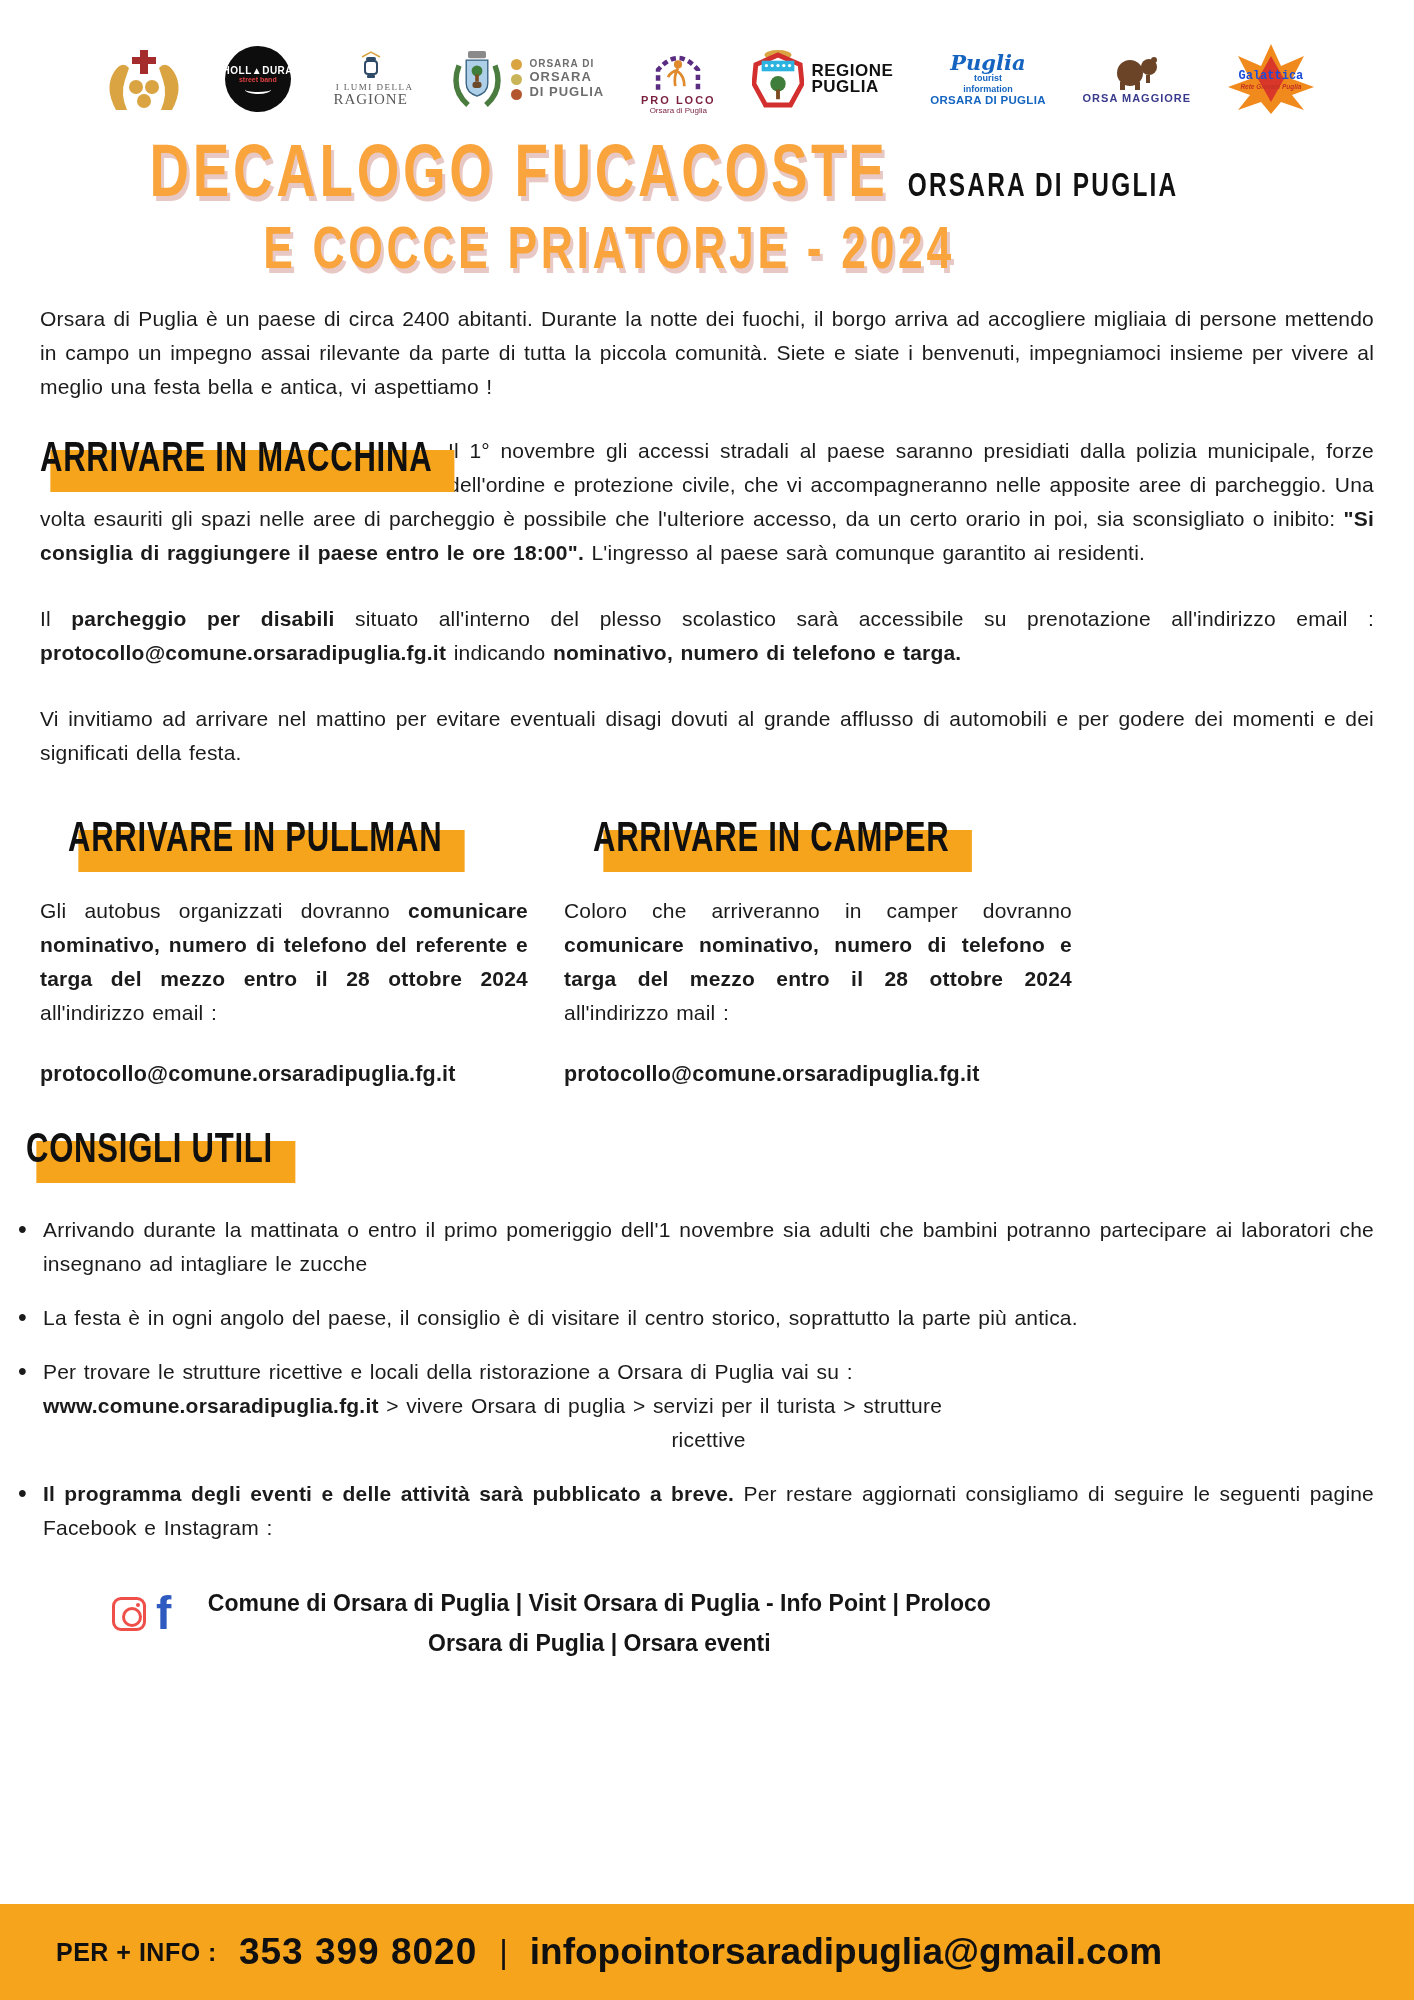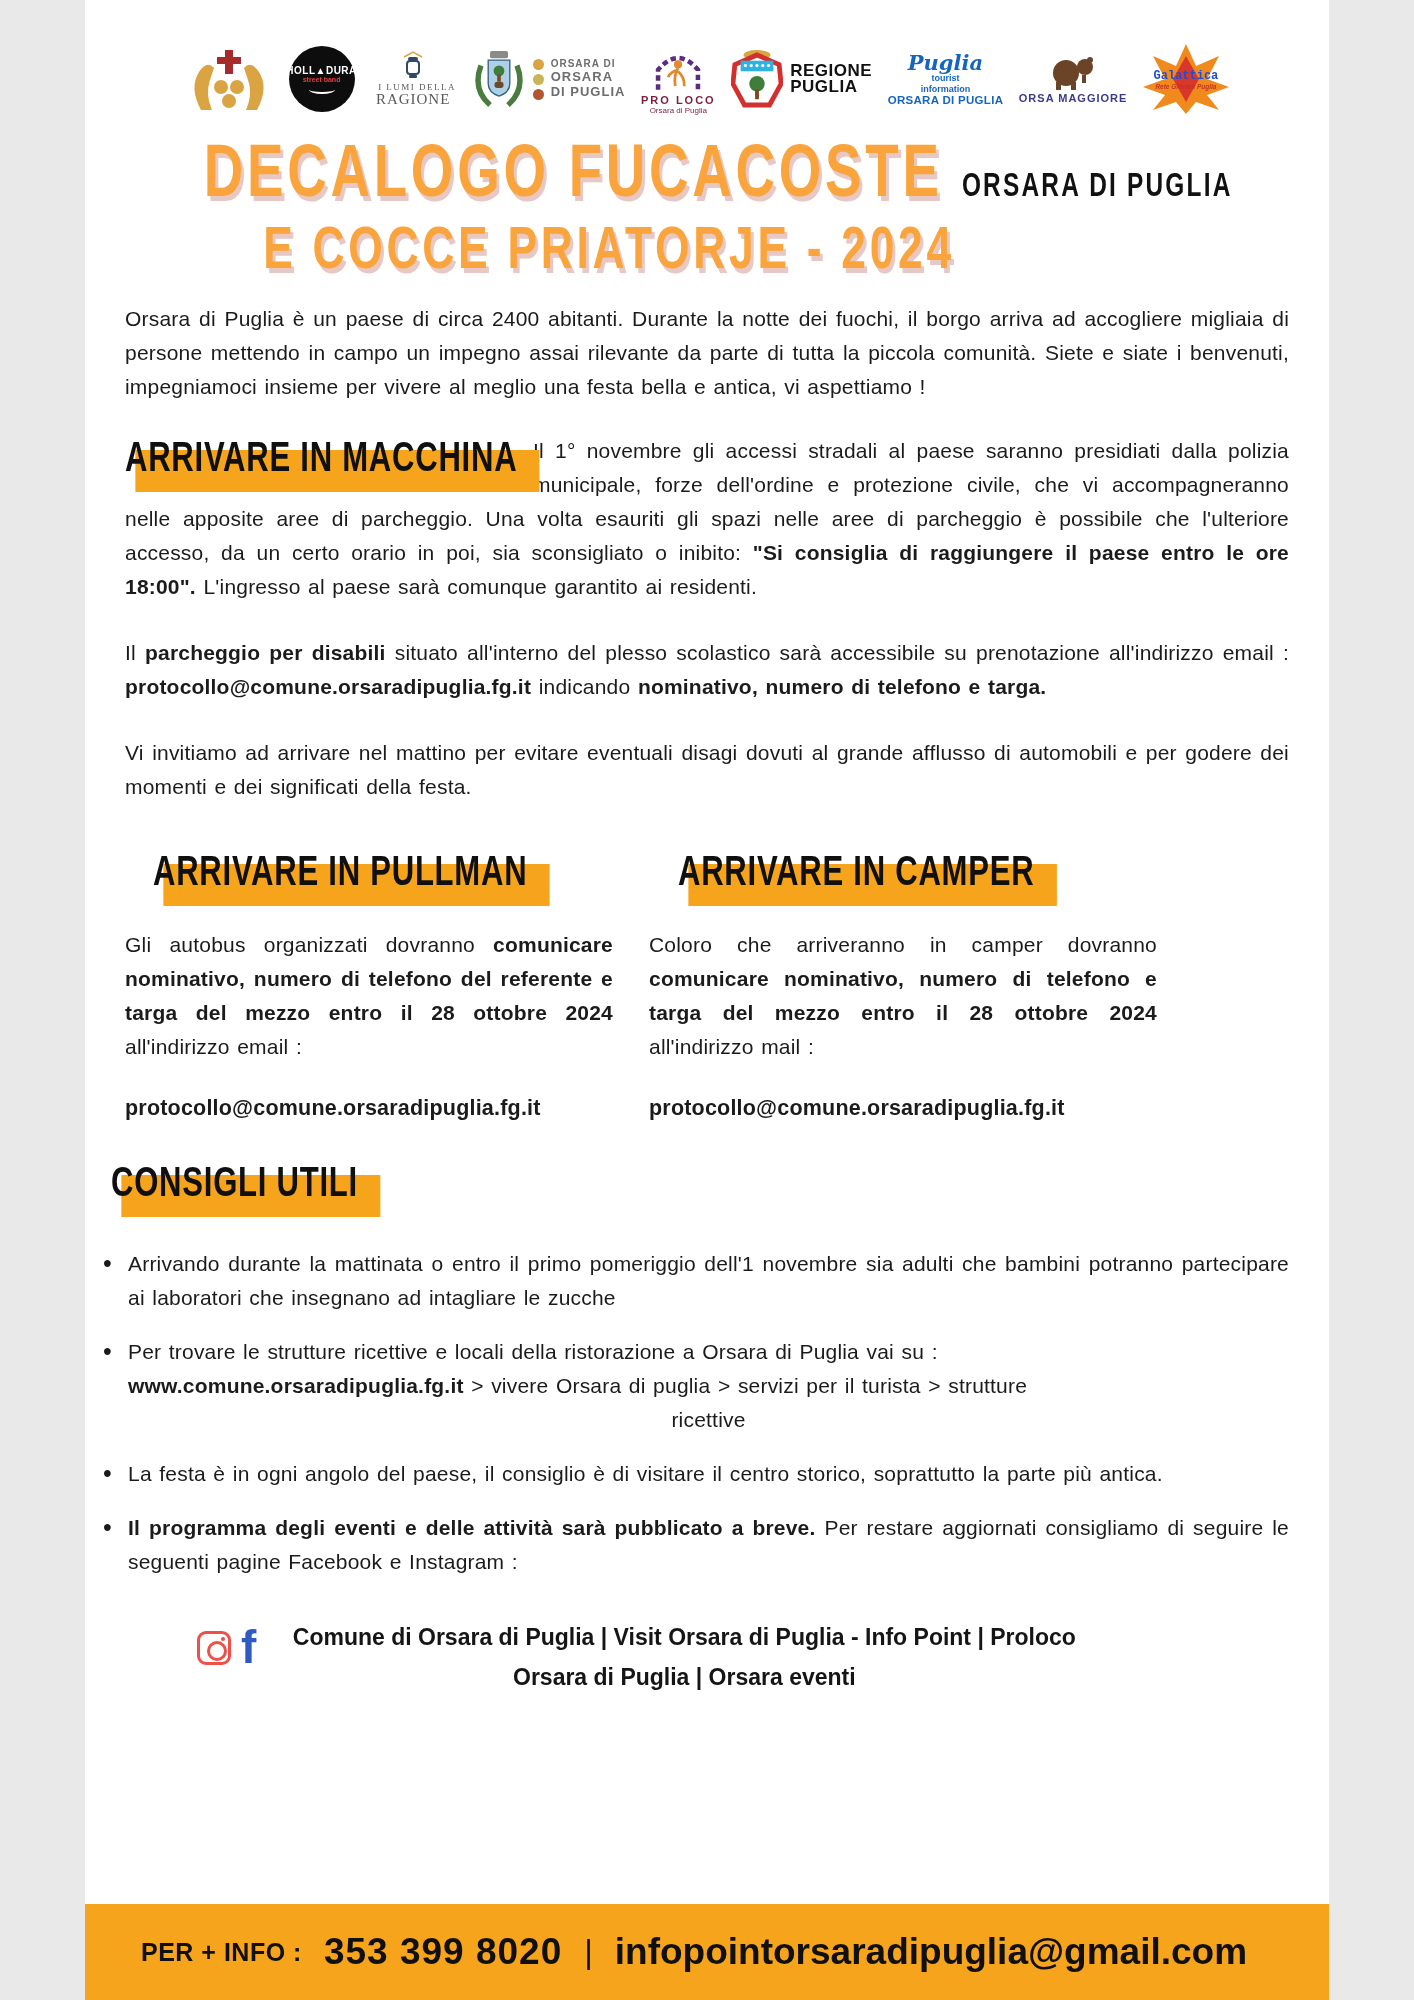--- a/index.html
+++ b/index.html
@@ -4,21 +4,21 @@
 <style>
   :root{
     --orange:#F7A41D;
     --title-orange:#F9A43C;
     --title-shadow:#E8C8C4;
     --ink:#1B1B1B;
   }
   *{margin:0;padding:0;box-sizing:border-box;}
   html,body{background:#e9e9e9;}
   body{font-family:"Liberation Sans","DejaVu Sans",sans-serif;color:var(--ink);}
-  .page{position:relative;width:1244px;height:2000px;margin:0 auto;background:#ffffff;overflow:hidden;}
+  .page{position:relative;width:1414px;height:2000px;margin:0 auto;background:#ffffff;overflow:hidden;}
 
   
   .logos{display:flex;justify-content:space-between;align-items:center;margin:40px 100px 0 100px;height:78px;}
   .logo{display:flex;flex-direction:column;align-items:center;justify-content:center;text-align:center;}
   .logo-row{display:flex;align-items:center;gap:7px;}
 
   .holla{width:66px;height:66px;border-radius:50%;background:#0d0d0d;color:#fff;display:flex;flex-direction:column;align-items:center;justify-content:center;}
   .holla .t1{font-size:10px;font-weight:700;letter-spacing:.5px;}
   .holla .t2{font-size:7px;color:#e04040;font-weight:700;}
   .holla .arc{width:26px;height:9px;border-bottom:2px solid #fff;border-radius:50%;margin-top:2px;}
@@ -279,26 +279,26 @@
 
   </div>
 
   <div class="content consigli">
     <div class="consigli-head-wrap">
       <span class="sec-head"><span>CONSIGLI UTILI</span></span>
     </div>
 
     <ul class="bullets">
       <li>Arrivando durante la mattinata o entro il primo pomeriggio dell'1 novembre sia adulti che bambini potranno partecipare ai laboratori che insegnano ad intagliare le zucche</li>
+      <li>La festa è in ogni angolo del paese, il consiglio è di visitare il centro storico, soprattutto la parte più antica.</li>
       <li>
         <span>Per trovare le strutture ricettive e locali della ristorazione a Orsara di Puglia vai su :</span><br>
         <span><span class="b">www.comune.orsaradipuglia.fg.it</span><span> &gt; vivere Orsara di puglia &gt; servizi per il turista &gt; strutture</span></span>
         <span class="center-line">ricettive</span>
       </li>
-      <li>La festa è in ogni angolo del paese, il consiglio è di visitare il centro storico, soprattutto la parte più antica.</li>
       <li><span class="b">Il programma degli eventi e delle attività sarà pubblicato a breve.</span><span> Per restare aggiornati consigliamo di seguire le seguenti pagine Facebook e Instagram :</span></li>
     </ul>
   </div>
 
   <div class="social">
     <div class="social-icons">
       <span class="ig"></span>
       <span class="fb">f</span>
     </div>
     <div class="social-text">Comune di Orsara di Puglia | Visit Orsara di Puglia - Info Point | Proloco Orsara di Puglia | Orsara eventi</div>

